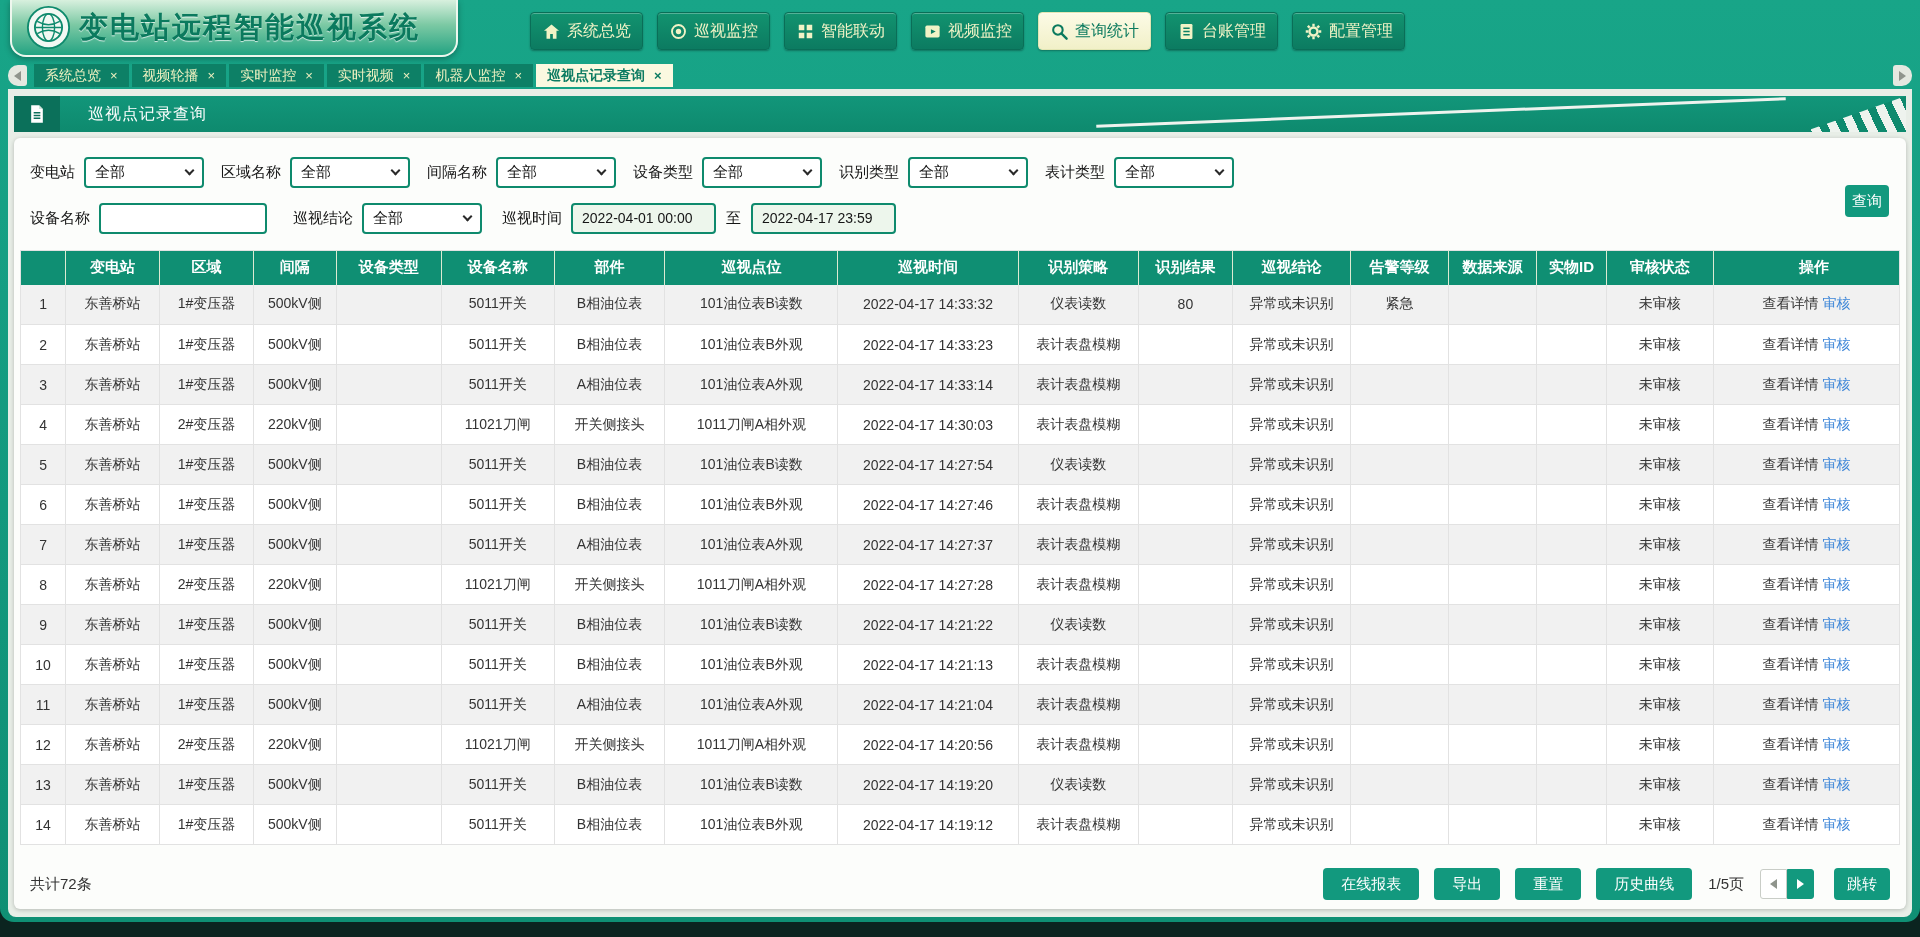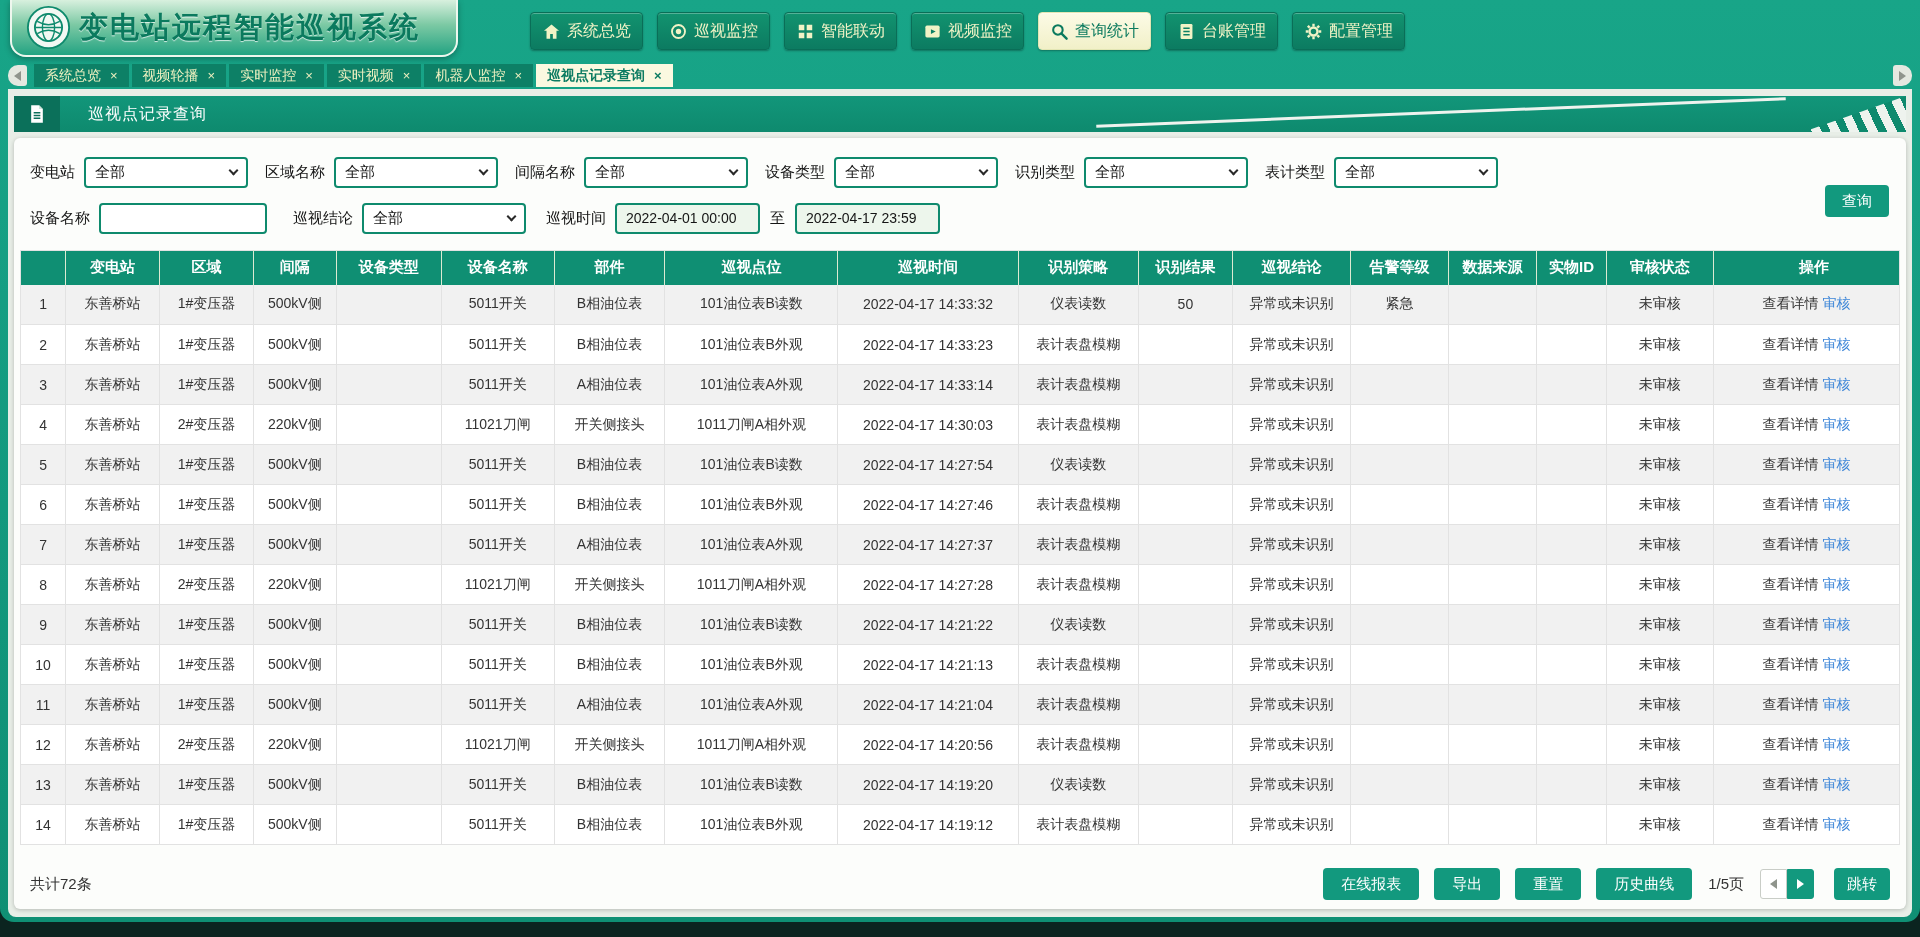--- a/index.html
+++ b/index.html
@@ -78,33 +78,33 @@
   
   .panel { position:absolute; top:138px; left:14px; right:14px; bottom:28px;
     background:#fcfdfb; border-radius:6px; box-shadow:0 1px 4px rgba(0,0,0,.22); }
 
   
   .filters { padding:16px 14px 0 16px; position:relative; height:112px; }
   .f-row { display:flex; align-items:center; height:36px; }
   .f-row + .f-row { margin-top:10px; }
   .f-item { display:flex; align-items:center; margin-right:17px; }
   .f-label { font-size:15px; color:#151515; margin-right:9px; white-space:nowrap; }
-  .select-box { width:164px; height:31px; border:2px solid #0e8a6d; border-radius:4px;
+  .select-box { width:120px; height:31px; border:2px solid #0e8a6d; border-radius:4px;
     background:#fff; display:flex; align-items:center; padding:0 9px; font-size:15px;
     color:#151515; cursor:pointer; }
   .caret { margin-left:auto; width:7px; height:7px; border-right:2px solid #2a2a2a;
     border-bottom:2px solid #2a2a2a; transform:rotate(45deg); margin-top:-4px; }
   .text-input { width:168px; height:31px; border:2px solid #0e8a6d; border-radius:4px;
     background:#fff; font-size:15px; padding:0 8px; color:#151515; outline:none;
     font-family:"Liberation Sans", sans-serif; }
   .date-box { width:145px; height:31px; border:2px solid #0e8a6d; border-radius:4px;
     background:#edf6ec; display:flex; align-items:center; padding:0 9px; font-size:14px;
     color:#151515; cursor:pointer; white-space:nowrap; }
   .to-label { font-size:15px; color:#151515; margin:0 10px; }
-  .search-btn { position:absolute; right:17px; top:47px; width:64px; height:32px;
+  .search-btn { position:absolute; right:17px; top:47px; width:44px; height:32px;
     background:#12997e; color:#fff; font-size:15px; border:none; border-radius:4px;
     cursor:pointer; font-family:"Liberation Sans", sans-serif; }
 
   
   .grid-wrap { padding:0 6px; }
   table.grid { width:100%; border-collapse:collapse; table-layout:fixed;
     border:1px solid #e2e2e2; }
   .grid thead th { background:#0f8f73; color:#fff; font-size:15px; font-weight:bold;
     height:34px; border-right:1px solid #dcead2; overflow:hidden; white-space:nowrap; }
   .grid thead th:last-child { border-right:none;padding-left:15px; }
@@ -386,21 +386,21 @@
             <td>1</td>
             <td>东善桥站</td>
             <td>1#变压器</td>
             <td>500kV侧</td>
             <td></td>
             <td>5011开关</td>
             <td>B相油位表</td>
             <td>101油位表B读数</td>
             <td>2022-04-17 14:33:32</td>
             <td>仪表读数</td>
-            <td>50</td>
+            <td>80</td>
             <td>异常或未识别</td>
             <td>紧急</td>
             <td></td>
             <td></td>
             <td>未审核</td>
             <td><span class="link-detail">查看详情</span><span class="link-audit">审核</span></td>
           </tr>
           <tr>
             <td>2</td>
             <td>东善桥站</td>

